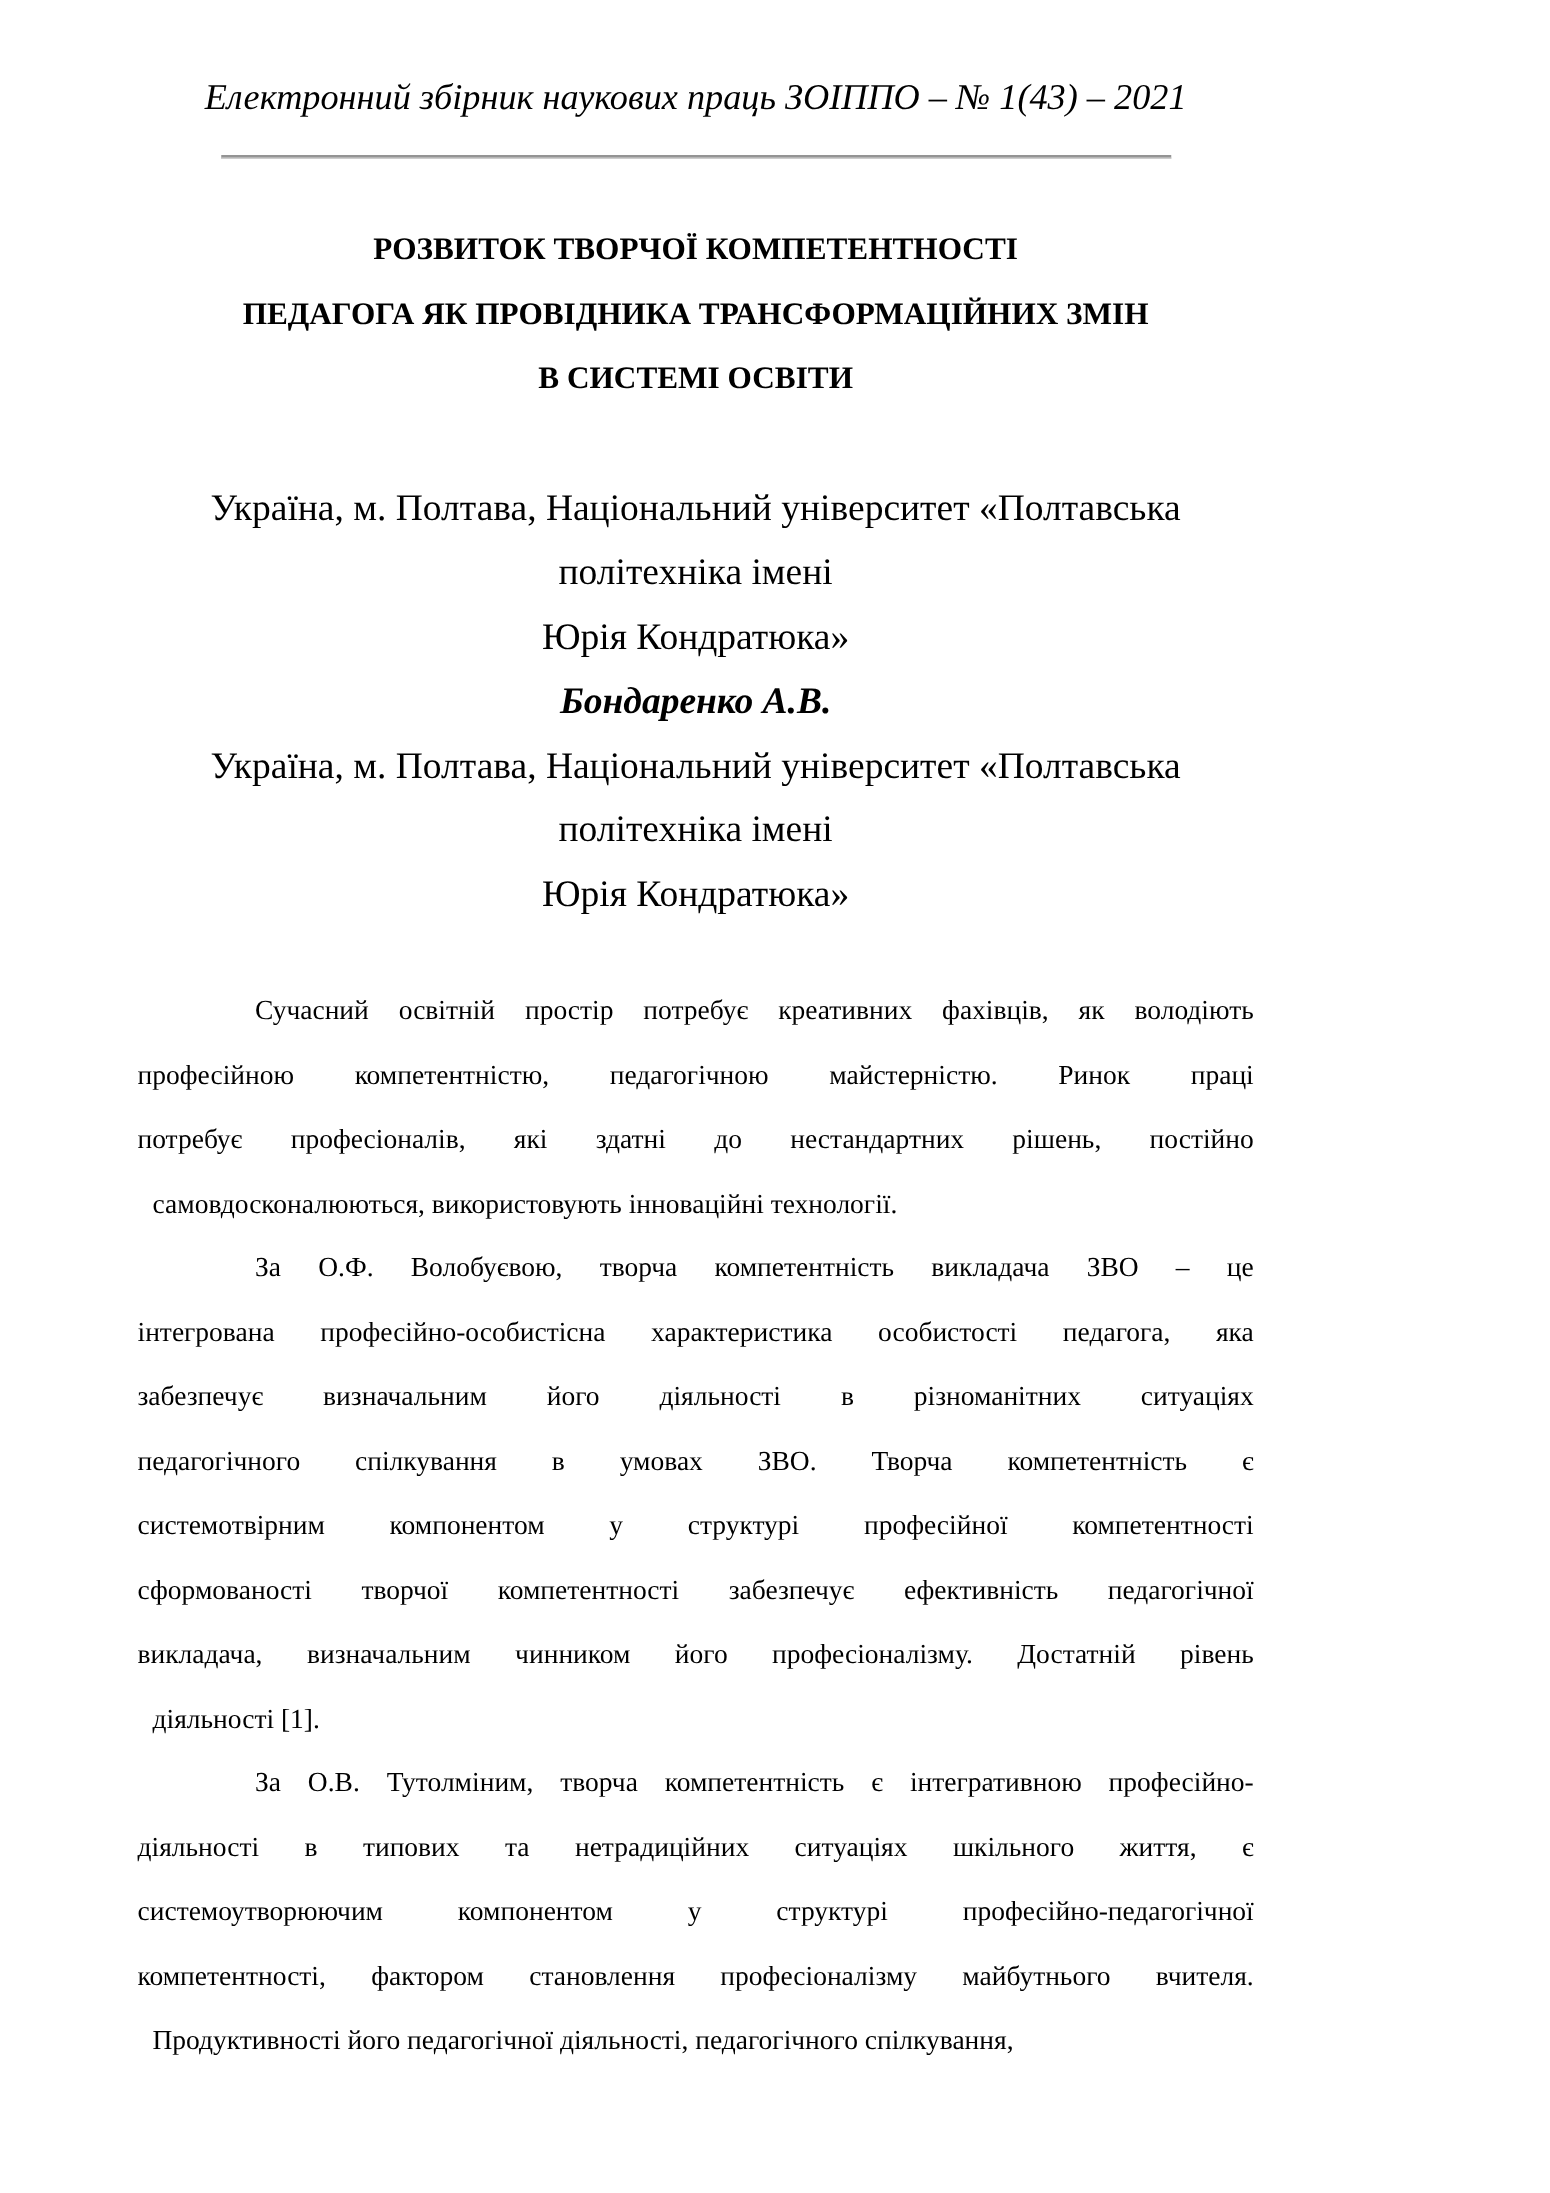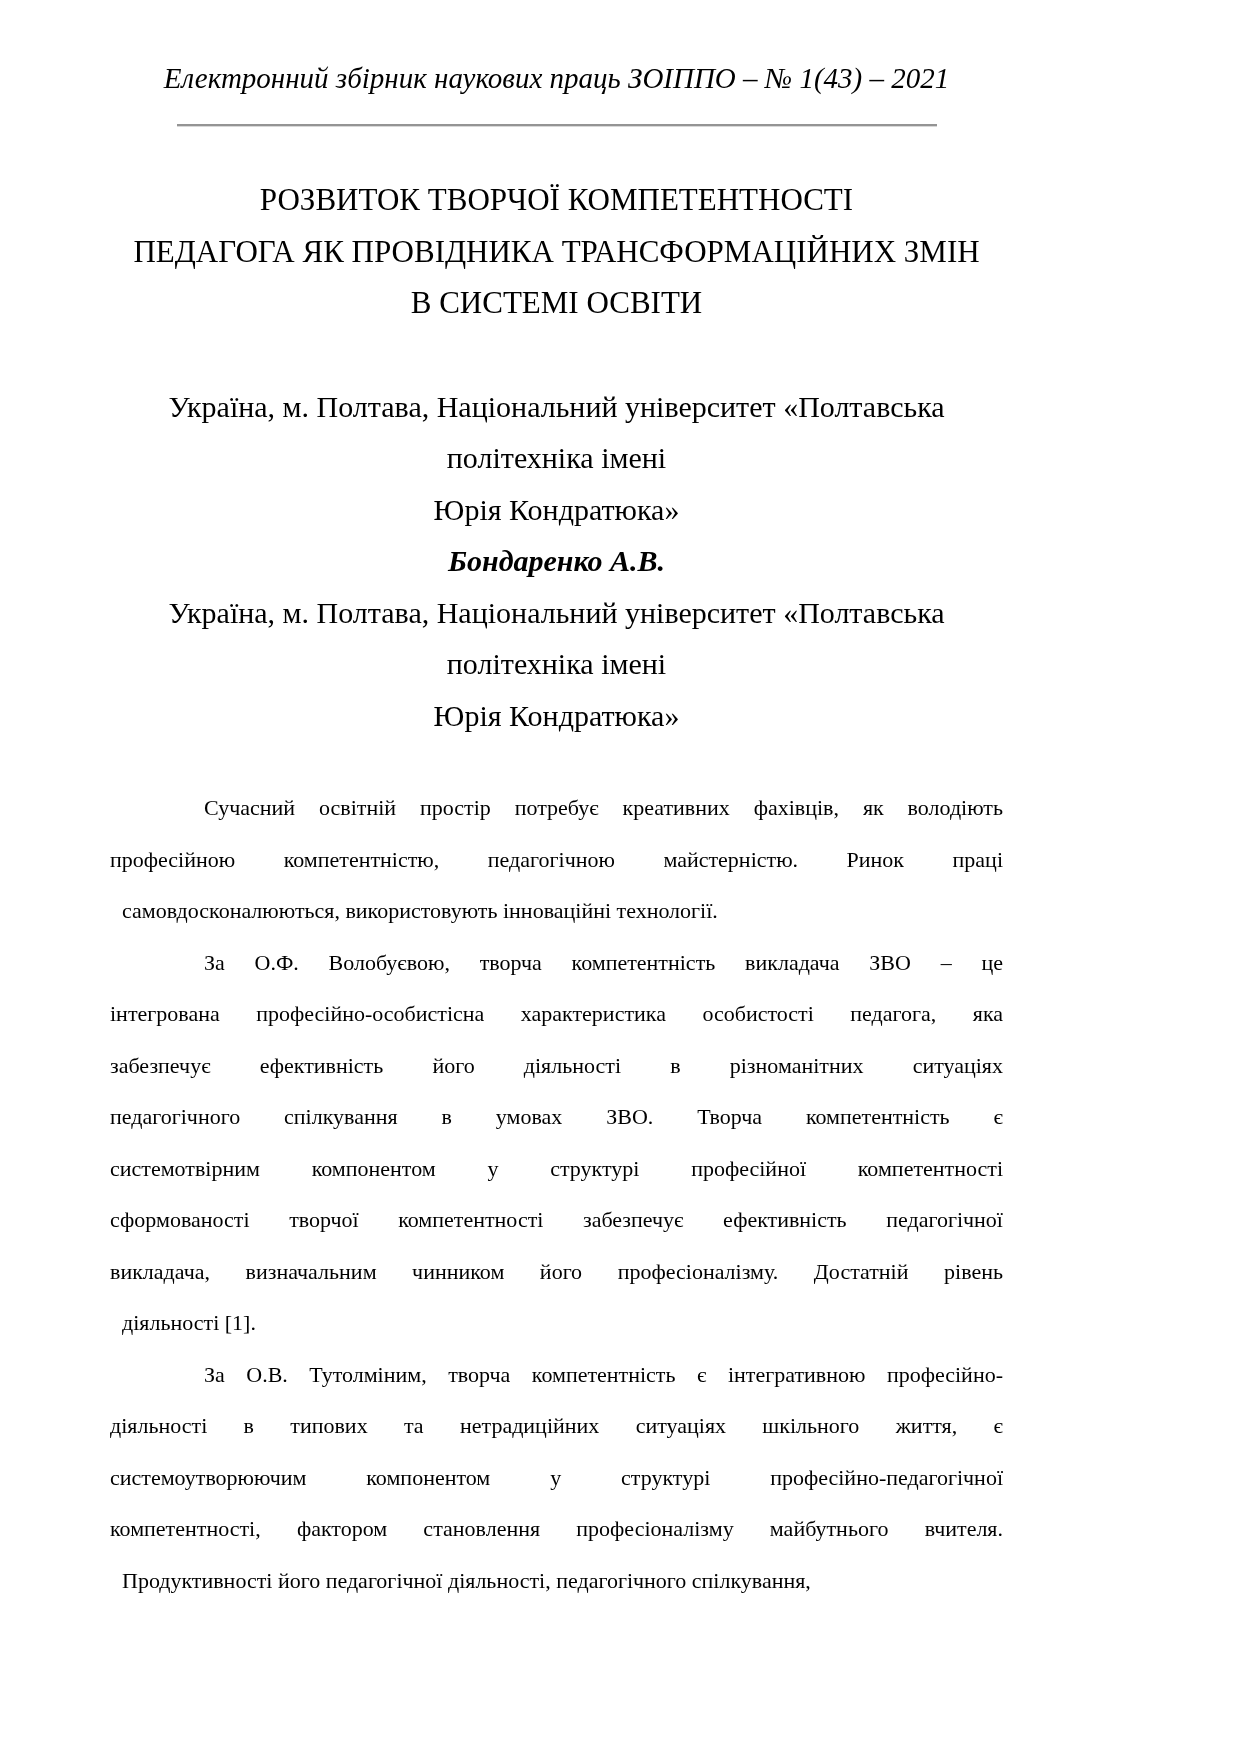--- a/index.html
+++ b/index.html
@@ -28,22 +28,22 @@
   .header-divider {
     width: 760px;
     height: 2px;
     margin: 26px auto 0 auto;
     background: #949494;
     border-bottom: 1px solid #d8d8d8;
   }
   .article-title {
     margin-top: 47px;
     text-align: center;
-    font-weight: 400;
-    font-size: 31px;
+    font-weight: 700;
+    font-size: 25px;
     line-height: 51.5px;
   }
   .authors-block {
     margin-top: 52px;
     text-align: center;
     font-size: 30px;
     line-height: 51.5px;
   }
   .author-name {
     font-weight: 700;
@@ -87,27 +87,28 @@
     <div class="author-name">Бондаренко А.В.</div>
     <div>Україна, м. Полтава, Національний університет «Полтавська політехніка імені</div>
     <div>Юрія Кондратюка»</div>
   </div>
 
   <div class="article-body">
 
     <div class="para">
       <div class="body-line indent">Сучасний освітній простір потребує креативних фахівців, як володіють</div>
       <div class="body-line">професійною компетентністю, педагогічною майстерністю. Ринок праці</div>
+      <div class="body-line">потребує професіоналів, які здатні до нестандартних рішень, постійно</div>
       <div class="body-line last">самовдосконалюються, використовують інноваційні технології.</div>
     </div>
 
     <div class="para">
       <div class="body-line indent">За О.Ф. Волобуєвою, творча компетентність викладача ЗВО – це</div>
       <div class="body-line">інтегрована професійно-особистісна характеристика особистості педагога, яка</div>
-      <div class="body-line">забезпечує ефективність його діяльності в різноманітних ситуаціях</div>
+      <div class="body-line">забезпечує визначальним його діяльності в різноманітних ситуаціях</div>
       <div class="body-line">педагогічного спілкування в умовах ЗВО. Творча компетентність є</div>
       <div class="body-line">системотвірним компонентом у структурі професійної компетентності</div>
       <div class="body-line">сформованості творчої компетентності забезпечує ефективність педагогічної</div>
       <div class="body-line">викладача, визначальним чинником його професіоналізму. Достатній рівень</div>
       <div class="body-line last">діяльності [1].</div>
     </div>
 
     <div class="para">
       <div class="body-line indent">За О.В. Тутолміним, творча компетентність є інтегративною професійно-</div>
       <div class="body-line">діяльності в типових та нетрадиційних ситуаціях шкільного життя, є</div>

